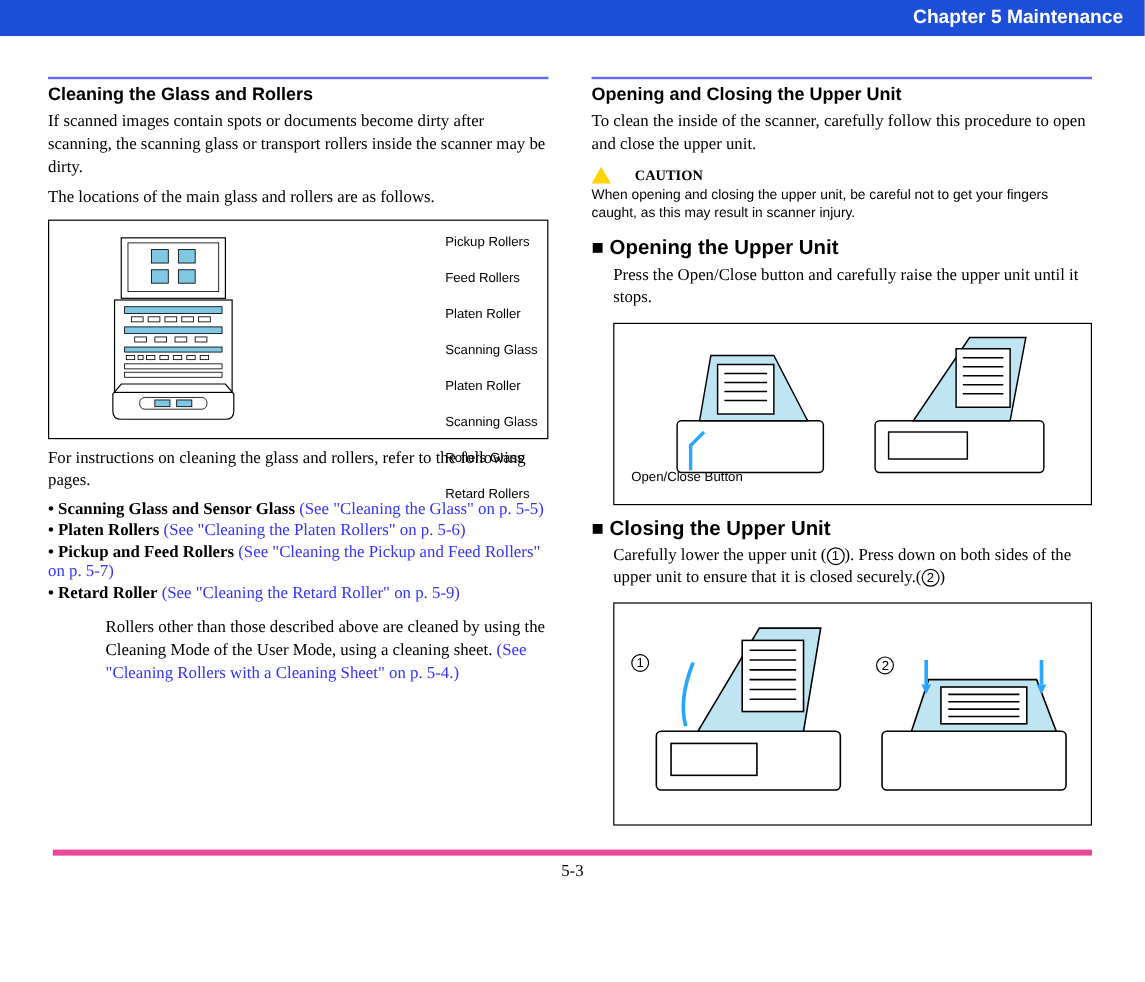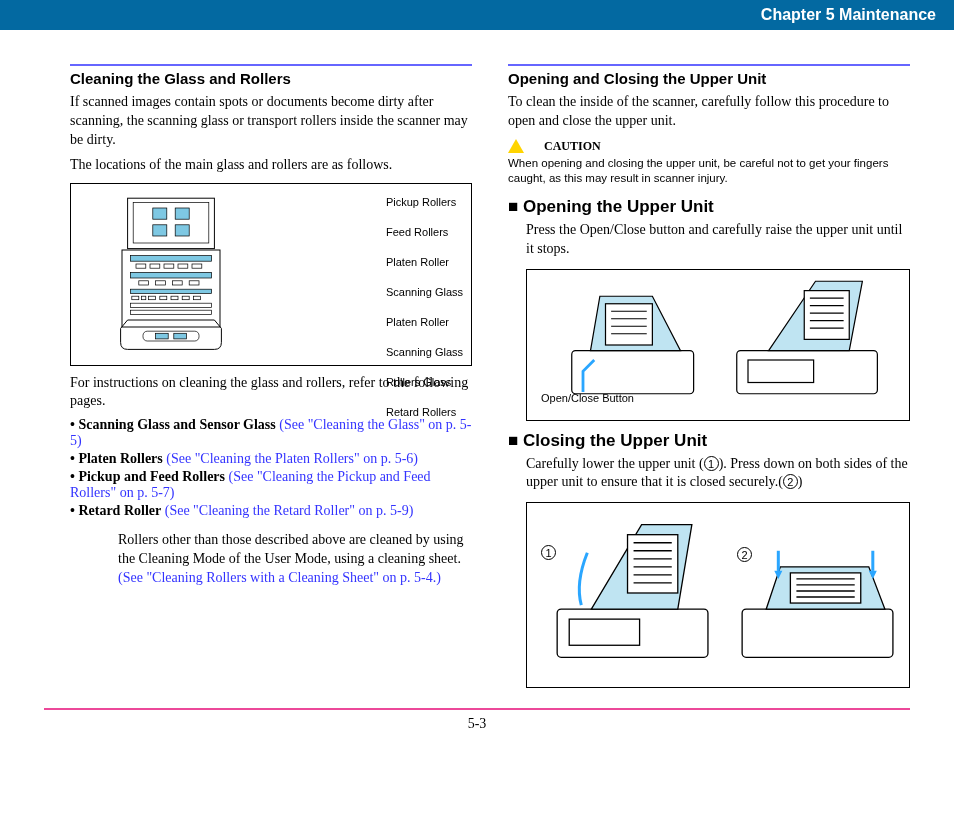--- a/index.html
+++ b/index.html
@@ -1,18 +1,18 @@
 <!DOCTYPE html>
 <html><head>
 <meta charset="utf-8">
 <style>
   * { box-sizing: border-box; margin: 0; padding: 0; }
   body { font-family: "Times New Roman", serif; font-size: 14px; color: #000; background: #fff; width: 954px; }
-  .header-bar { background: #0369a1; color: #fff; font-family: Arial, sans-serif; font-weight: bold; font-size: 16px; padding: 6px 18px; text-align: right; }
-  .page-content { display: flex; gap: 36px; padding: 34px 44px 10px 70px; }
+  .header-bar { background: #1d4ed8; color: #fff; font-family: Arial, sans-serif; font-weight: bold; font-size: 16px; padding: 6px 18px; text-align: right; }
+  .page-content { display: flex; gap: 36px; padding: 34px 44px 10px 40px; }
   .col { flex: 1; }
   .rule-top { border-top: 2px solid #6666ff; margin-bottom: 4px; }
   .section-title { font-family: Arial, sans-serif; font-weight: bold; font-size: 15px; margin-bottom: 6px; }
   p { margin-bottom: 6px; line-height: 1.35; }
   .figure-box { border: 1px solid #000; height: 183px; margin: 8px 0 8px 0; position: relative; font-family: Arial, sans-serif; font-size: 11px; }
   .figure-box .img-side { position:absolute; left:8px; top:10px; width:46%; bottom:10px; }
   .figure-box .label-side { position:absolute; right:8px; top:12px; }
   .figure-box .label-side div { margin-bottom: 18px; }
   .scanner-svg { width:100%; height:100%; }
   .bullet-line { margin: 2px 0 2px 0; }
@@ -23,21 +23,21 @@
   .caution-text { font-family: Liberation Serif, serif; font-weight:bold; font-size:12px;margin-left:16px; }
   .caution-body { font-family: Arial, sans-serif; font-size: 11.5px; line-height:1.35; margin-bottom:10px; }
   .sub-head { font-family: Arial, sans-serif; font-weight:bold; font-size:17px; margin: 6px 0 4px 0; }
   .sub-body { margin-left: 18px; }
   .fig2 { border:1px solid #000; height:152px; margin: 10px 0 10px 18px; position:relative; font-family: Arial, sans-serif; font-size:11px; }
   .fig2 .lab { position:absolute; left:14px; bottom:16px; }
   .fig3 { border:1px solid #000; height:186px; margin: 10px 0 10px 18px; position:relative; font-family: Arial, sans-serif; font-size:13px; }
   .circnum { display:inline-block; border:1px solid #000; border-radius:50%; width:15px; height:15px; line-height:14px; text-align:center; font-size:11px; font-family: Arial, sans-serif; }
   .fig3 .n1 { position:absolute; left:14px; top:42px; }
   .fig3 .n2 { position:absolute; left:55%; top:44px; }
-  .footer { border-top: 2px solid #ec4899; margin: 0 44px 18px 44px; text-align:center; padding-top:6px; font-size:14px; }
+  .footer { border-top: 5px solid #ec4899; margin: 0 44px 18px 44px; text-align:center; padding-top:6px; font-size:14px; }
   .mini-scanner { stroke:#000; stroke-width:1.3; fill:none; }
 </style>
 </head>
 <body>
 
 <div class="header-bar">Chapter 5   Maintenance</div>
 
 <div class="page-content">
 
   <div class="col">

